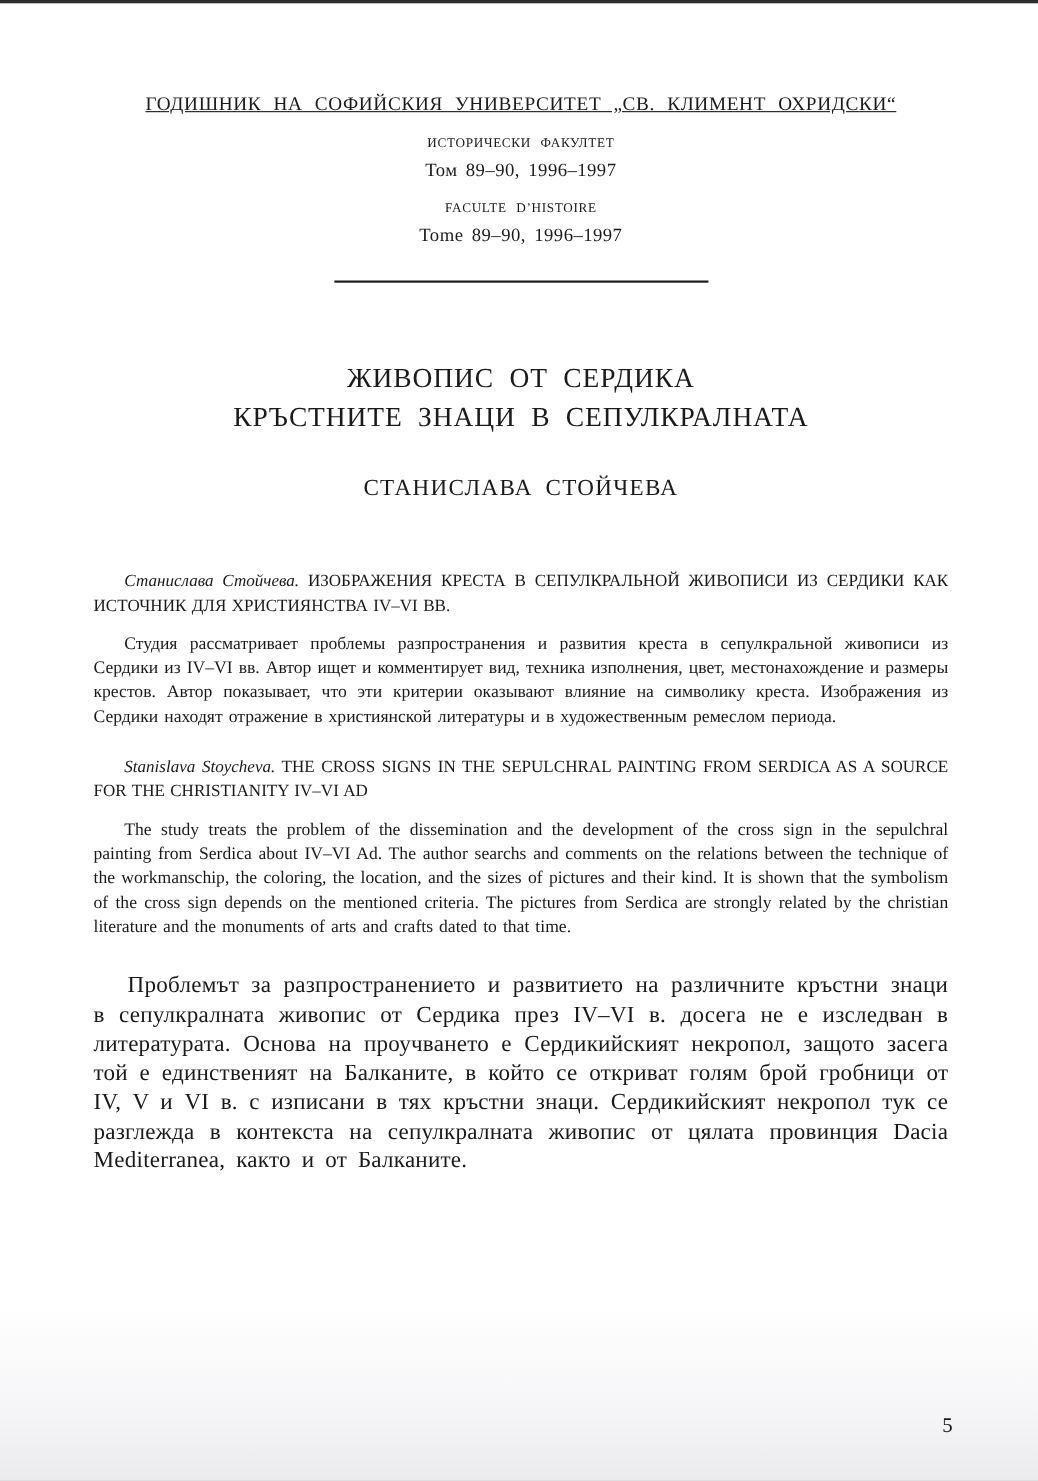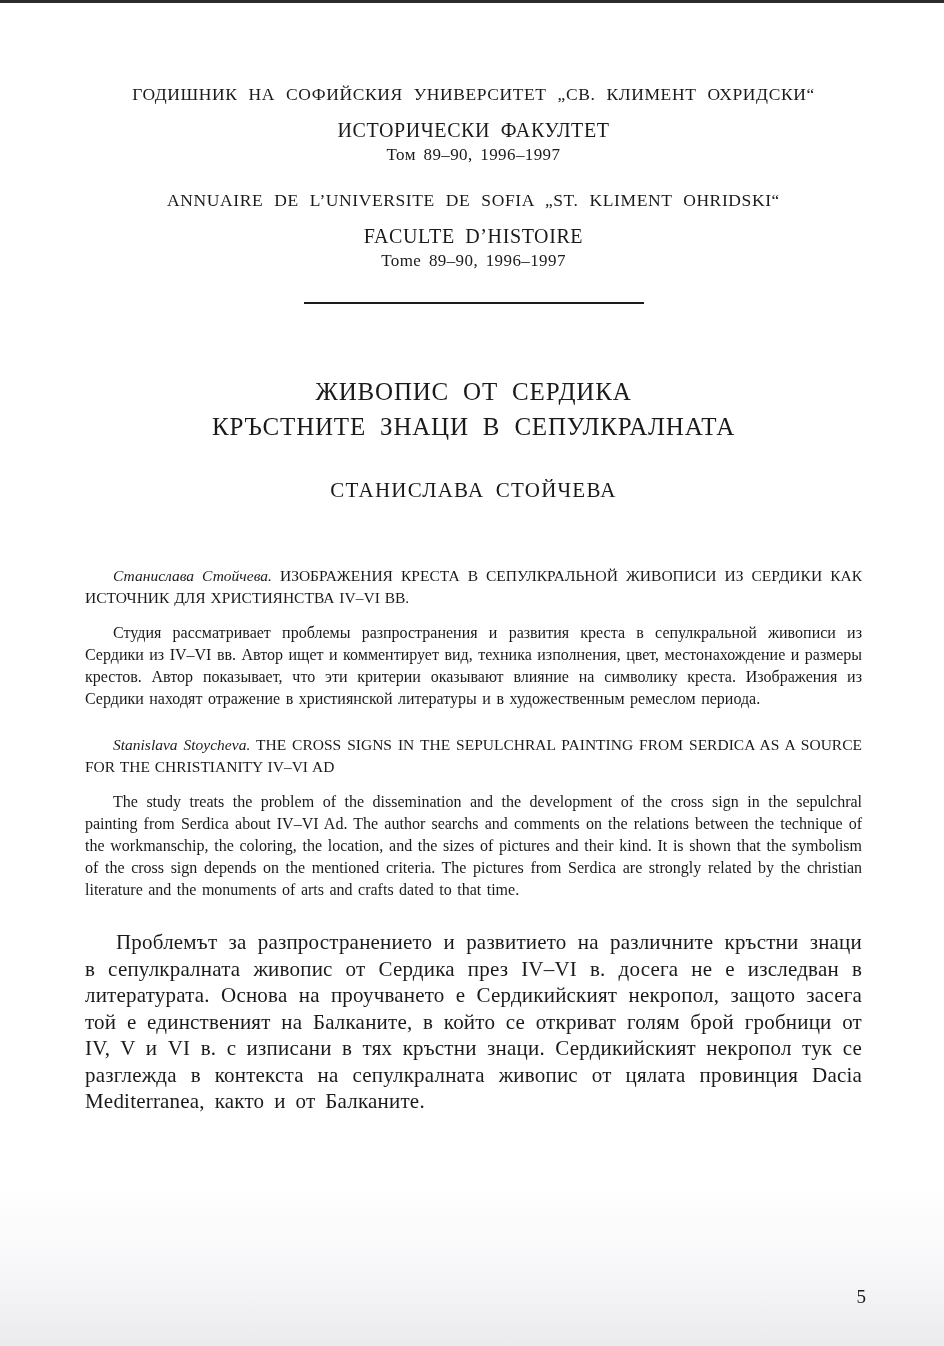--- a/index.html
+++ b/index.html
@@ -28,24 +28,25 @@
     padding: 0 82px 0 85px;
   }
   
   .masthead { margin-top: 84px; text-align: center; }
   .masthead p { margin: 0; }
   .mast-main {
     font-size: 17.5px;
     line-height: 21px;
     letter-spacing: 0.6px;
     word-spacing: 6px;
+    text-decoration: underline;
   }
   .mast-sub {
     margin-top: 16px !important;
-    font-size: 20px;
+    font-size: 12px;
     line-height: 19px;
     letter-spacing: 0.6px;
     word-spacing: 5px;
   }
   .mast-vol {
     margin-top: 5px !important;
     font-size: 17px;
     line-height: 19px;
     letter-spacing: 0.4px;
     word-spacing: 3px;
@@ -121,21 +122,20 @@
 
 <div class="page">
   <div class="scan-top-bar"></div>
 
   <div class="content">
 
     <header class="masthead">
       <p class="mast-main">ГОДИШНИК НА СОФИЙСКИЯ УНИВЕРСИТЕТ „СВ. КЛИМЕНТ ОХРИДСКИ“</p>
       <p class="mast-sub">ИСТОРИЧЕСКИ ФАКУЛТЕТ</p>
       <p class="mast-vol">Том 89–90, 1996–1997</p>
-      <p class="mast-main mast-fr">ANNUAIRE DE L’UNIVERSITE DE SOFIA „ST. KLIMENT OHRIDSKI“</p>
       <p class="mast-sub">FACULTE D’HISTOIRE</p>
       <p class="mast-vol">Tome 89–90, 1996–1997</p>
     </header>
 
     <div class="rule"></div>
 
     <h1 class="article-title">
       <span class="t-line">ЖИВОПИС ОТ СЕРДИКА</span>
       <span class="t-line">КРЪСТНИТЕ ЗНАЦИ В СЕПУЛКРАЛНАТА</span>
     </h1>

